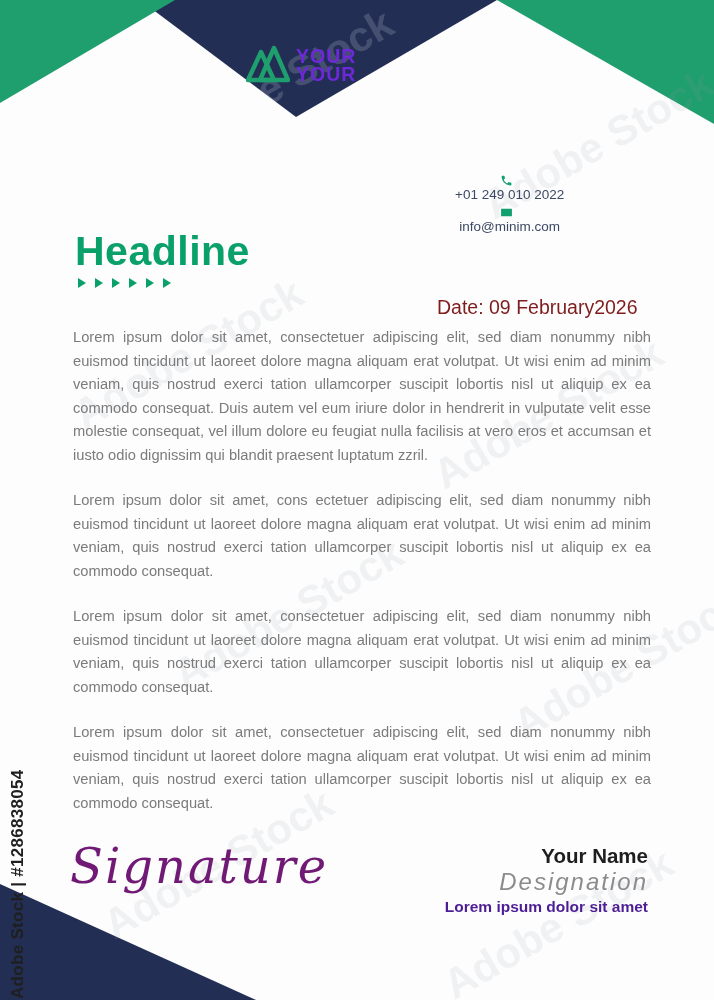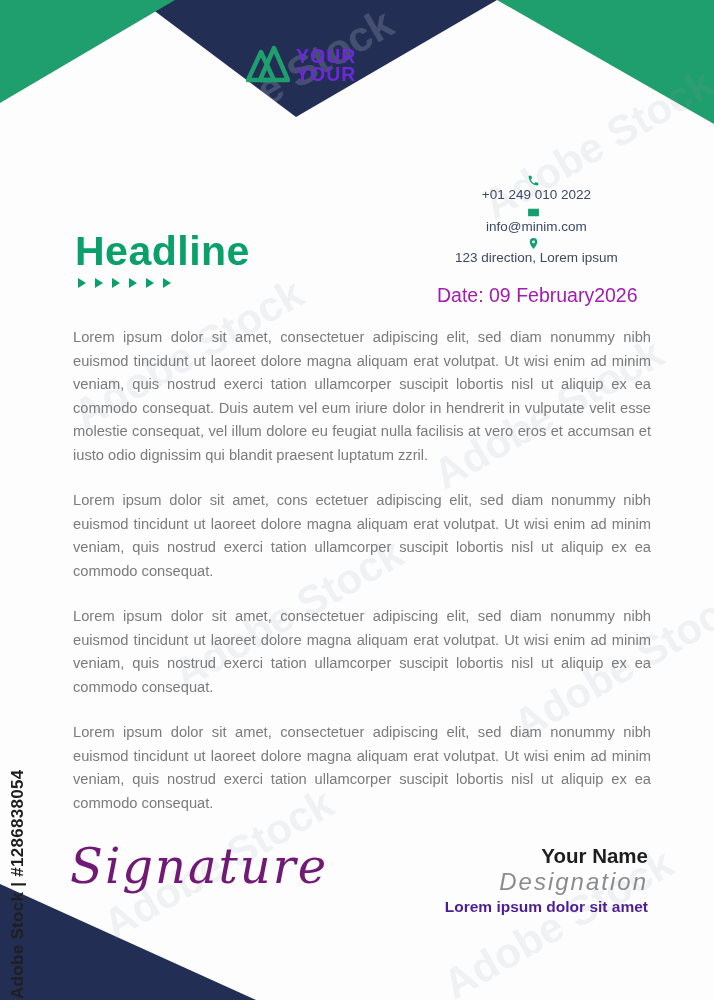--- a/index.html
+++ b/index.html
@@ -14,21 +14,21 @@
   
   .logo-wrap{position:absolute;left:246px;top:45px;display:flex;align-items:flex-start;}
   .logo-text{margin-left:6px;color:#6d28d9;font-weight:bold;font-size:19.5px;
     line-height:17.5px;letter-spacing:1px;margin-top:3px;}
 
   
   .contact{position:absolute;left:455px;top:174px;}
   .contact-row{display:flex;align-items:center;height:19px;margin-bottom:12.5px;flex-direction:column;}
   .contact-row .ico{width:13px;height:13px;margin-right:6px;flex:0 0 auto;}
   .contact-row .txt{font-size:13.5px;color:#3c4963;white-space:nowrap;}
-  .date-line{position:absolute;left:437px;top:284px;font-size:19.5px;color:#a21caf;white-space:nowrap;}
+  .date-line{position:absolute;left:437px;top:296px;font-size:19.5px;color:#7f1d1d;white-space:nowrap;}
 
   
   .headline{position:absolute;left:75px;top:228px;font-size:41px;font-weight:bold;color:#0aa06a;letter-spacing:0.5px;}
   .arrow-row{position:absolute;left:78px;top:278px;display:flex;}
   .arrow-row .tri{width:0;height:0;border-left:8px solid #0aa06a;
     border-top:5px solid transparent;border-bottom:5px solid transparent;margin-right:9px;}
 
   
   .body-copy{position:absolute;left:73px;top:322px;width:578px;}
   .body-copy p{margin:4px 0 22px 0;font-size:14.7px;line-height:23.5px;color:#7b7b7b;
@@ -101,28 +101,20 @@
       <span class="txt">+01 249 010 2022</span>
     </div>
     <div class="contact-row">
       <span class="ico">
         <svg width="13" height="13" viewBox="0 0 24 24">
             <path fill="#12a071" d="M2 5h20v14H2V5zm10 7L2.5 6.2v-.7L12 10l9.5-4.5v.7L12 12z"></path>
           </svg>
       </span>
       <span class="txt">info@minim.com</span>
     </div>
-    <div class="contact-row">
-      <span class="ico">
-        <svg width="13" height="13" viewBox="0 0 24 24">
-            <path fill="#12a071" d="M12 2a7 7 0 0 0-7 7c0 5.2 7 13 7 13s7-7.8 7-13a7 7 0 0 0-7-7zm0 9.5A2.5 2.5 0 1 1 12 6.5a2.5 2.5 0 0 1 0 5z"></path>
-          </svg>
-      </span>
-      <span class="txt">123 direction, Lorem ipsum</span>
-    </div>
   </div>
 
   <div class="date-line">Date: 09 February2026</div>
 
   <div class="headline">Headline</div>
   <div class="arrow-row">
     <span class="tri"></span>
     <span class="tri"></span>
     <span class="tri"></span>
     <span class="tri"></span>

